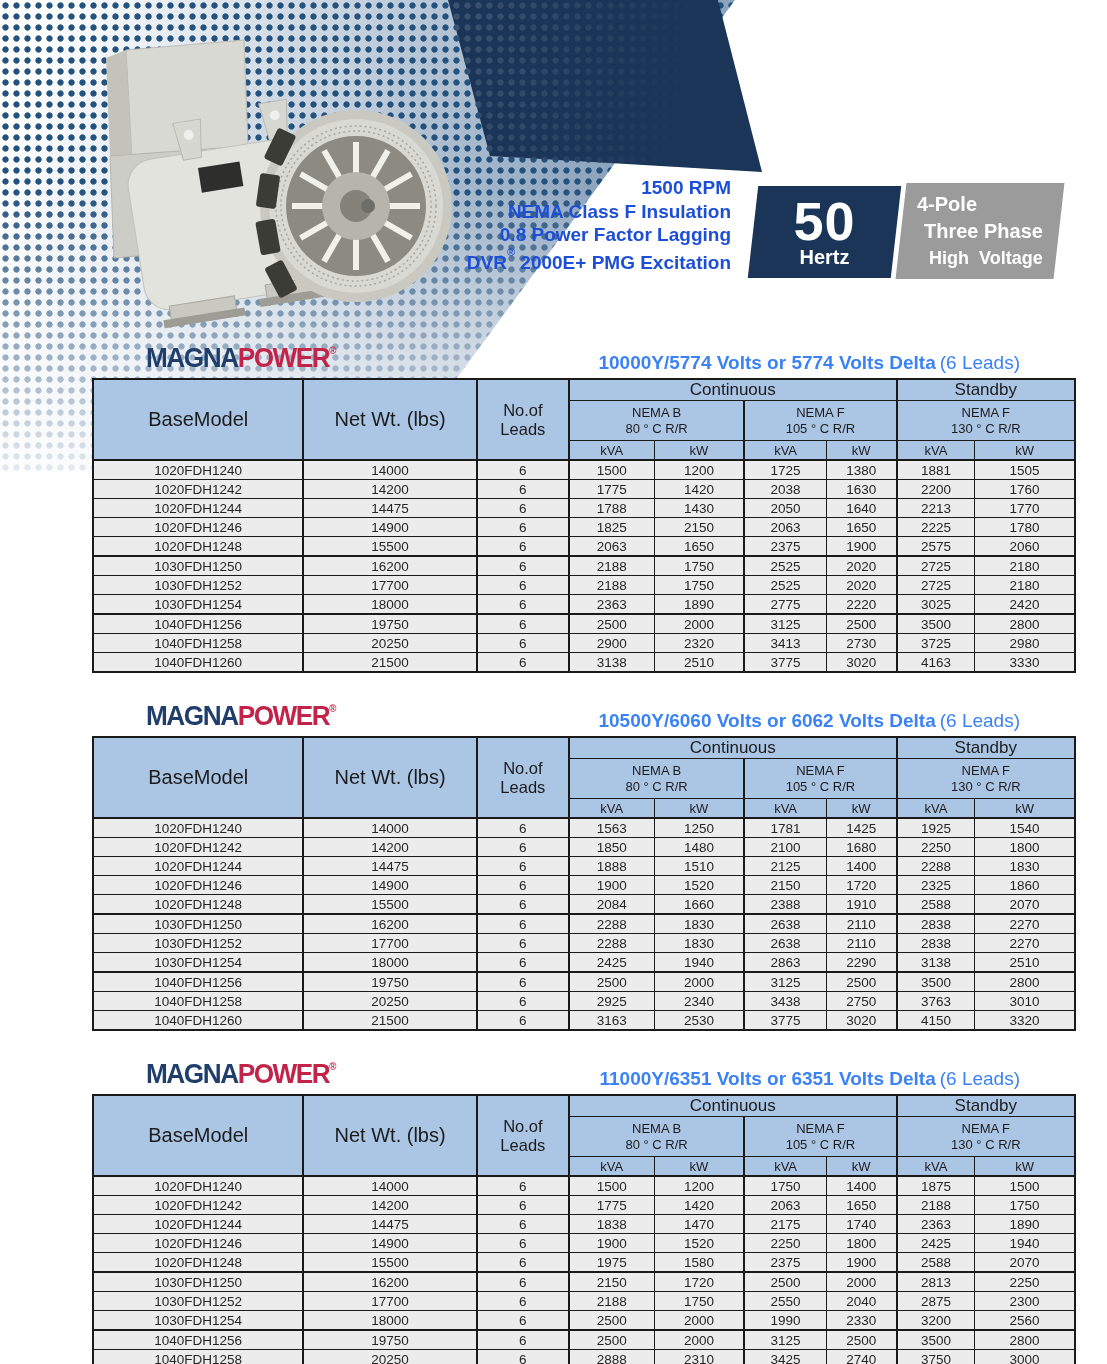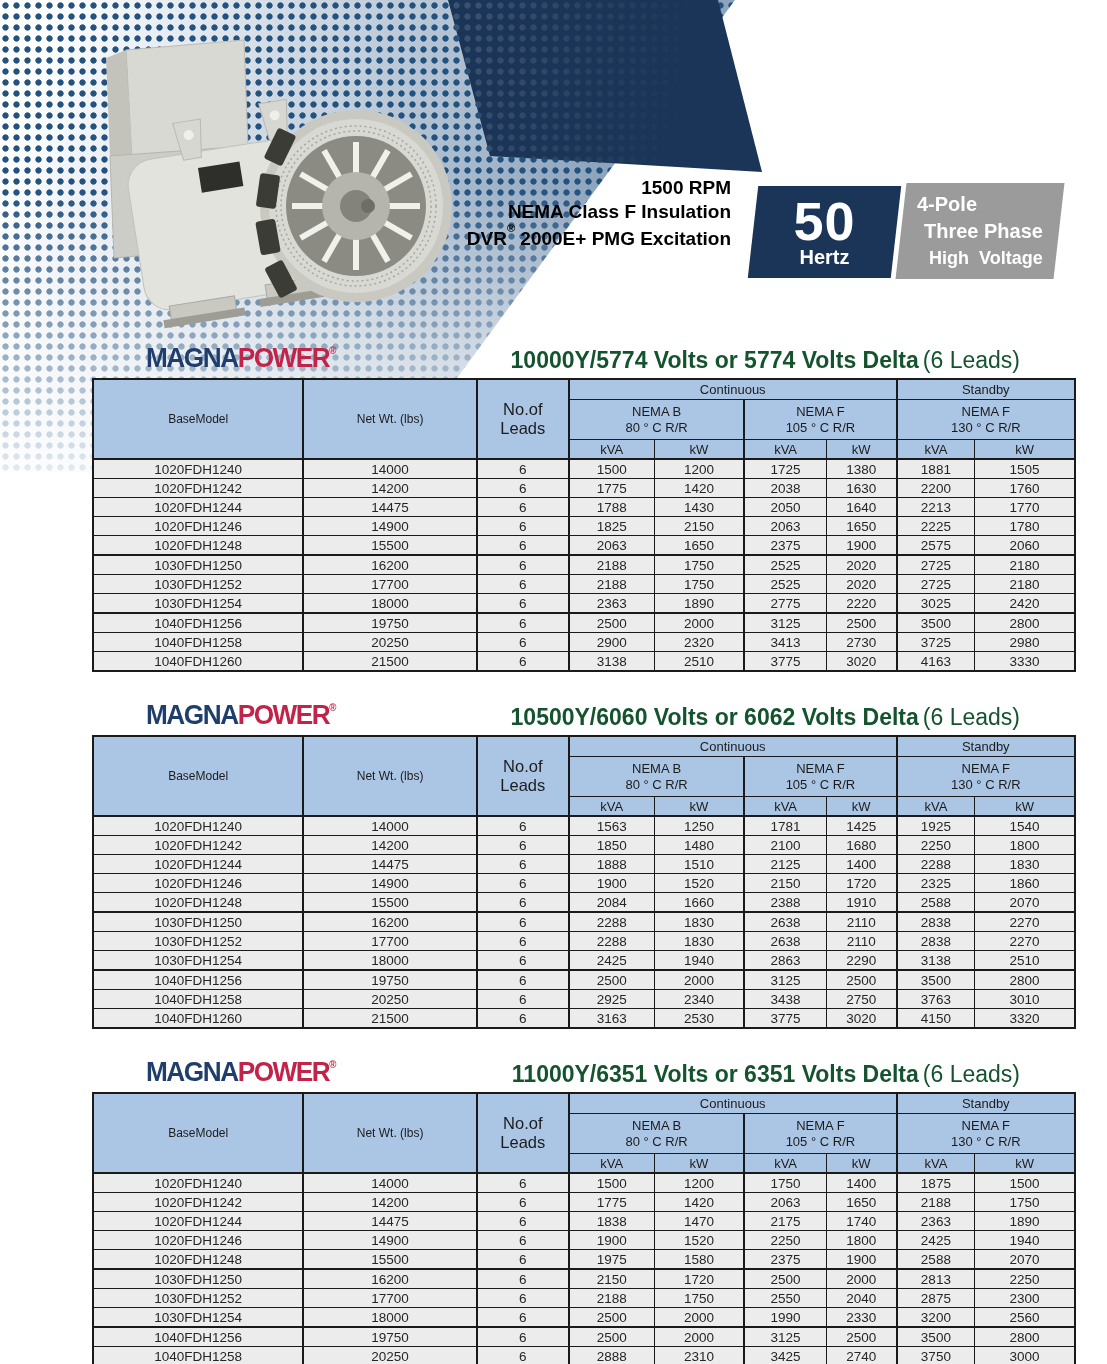--- a/index.html
+++ b/index.html
@@ -20,21 +20,21 @@
   .navy-band:after{content:"";position:absolute;inset:0;
     background-image:radial-gradient(circle,rgba(255,255,255,.22) 2.7px,transparent 3.6px);
     background-size:11px 11px;
     -webkit-mask-image:linear-gradient(100deg,#000 30%,transparent 62%);
             mask-image:linear-gradient(100deg,#000 30%,transparent 62%);}
 
   .machine{position:absolute;left:38px;top:28px;}
 
   
   .hero-specs{position:absolute;top:176px;right:376px;text-align:right;
-    font-size:19px;font-weight:bold;color:#000000;line-height:23.5px;white-space:nowrap;}
+    font-size:19px;font-weight:bold;color:#1d4ed8;line-height:23.5px;white-space:nowrap;}
   .spec-line .sup{font-size:11px;position:relative;top:-6px;}
 
   .badge{position:absolute;transform:skewX(-6.5deg);}
   .badge-inner{transform:skewX(6.5deg);width:100%;height:100%;}
   .hz-badge{left:753px;top:186px;width:143px;height:92px;background:#1a3557;}
   .hz-inner{display:flex;flex-direction:column;align-items:center;justify-content:center;color:#fff;}
   .hz-value{font-size:54px;font-weight:bold;line-height:50px;letter-spacing:1px;}
   .hz-label{font-size:20px;font-weight:bold;line-height:22px;}
   .pole-badge{left:901px;top:183px;width:158px;height:96px;background:#9b9b9b;}
   .pole-inner{display:flex;flex-direction:column;justify-content:center;color:#fff;
@@ -44,35 +44,35 @@
 
   
   .tables-area{position:absolute;left:76px;top:335px;width:984px;}
   .table-block{margin-bottom:20px;padding-left:16px;}
   .block-head{position:relative;height:43px;}
   .logo{position:absolute;left:54px;bottom:4px;font-weight:bold;font-size:27px;
     letter-spacing:-1.5px;white-space:nowrap;transform:scaleX(.97);transform-origin:left bottom;}
   .logo-magna{color:#1f3e6b;}
   .logo-power{color:#c22348;}
   .logo-reg{font-size:10px;vertical-align:top;color:#c22348;position:relative;top:2px;}
-  .tbl-title{position:absolute;right:40px;bottom:4px;font-size:23px;color:#14532d;white-space:nowrap;text-align:center;}
+  .tbl-title{position:absolute;right:40px;bottom:4px;font-size:19px;color:#3b82f6;white-space:nowrap;text-align:center;}
   .tbl-title .bold{font-weight:bold;}
   .tbl-title .light{font-weight:normal;margin-left:4px;}
 
   table.spec{border-collapse:collapse;table-layout:fixed;width:984px;
     border:2px solid #1a1a1a;font-family:"Liberation Sans",sans-serif;}
   table.spec th,table.spec td{border:1px solid #1a1a1a;text-align:center;padding:0;}
   table.spec th{background:#abc5e4;font-weight:normal;color:#1c1c1c;}
   table.spec td{background:#ececec;color:#262626;font-size:13.5px;height:18px;}
   .thick-r{border-right-width:2px !important;}
   thead tr.units th{border-bottom-width:2px;font-size:13px;height:18px;}
   tbody tr:first-child td{border-top-width:2px;}
   tr.group-end td{border-bottom-width:2px;}
-  th.span-head{font-size:12px;}
-  th.grp{font-size:13px;height:19px;margin-top:39px;}
+  th.span-head{font-size:20px;}
+  th.grp{font-size:17px;height:19px;margin-top:39px;}
   th.nema{height:39px;font-size:13px;line-height:16px;}
   th.nema span{display:block;}
 </style>
 </head>
 <body>
 
 <div class="page">
 
   <div class="dots-region"></div>
   <div class="navy-band"></div>
@@ -145,20 +145,21 @@
       <rect x="232" y="102" width="20" height="34" rx="3" transform="rotate(26 242 119)"></rect>
       <rect x="220" y="146" width="20" height="34" rx="3" transform="rotate(8 230 163)"></rect>
       <rect x="220" y="192" width="20" height="34" rx="3" transform="rotate(-10 230 209)"></rect>
       <rect x="233" y="234" width="20" height="34" rx="3" transform="rotate(-28 243 251)"></rect>
     </g>
   </svg>
 
   <div class="hero-specs">
       <div class="spec-line reg-sup">1500 RPM</div>
       <div class="spec-line reg-sup">NEMA Class F Insulation</div>
+      <div class="spec-line reg-sup">0.8 Power Factor Lagging</div>
       <div class="spec-line reg-sup">DVR<sup class="sup">®</sup> 2000E+ PMG Excitation</div>
     </div>
 
   <div class="badge hz-badge">
     <div class="badge-inner hz-inner">
       <div class="hz-value">50</div>
       <div class="hz-label">Hertz</div>
     </div>
   </div>
 

